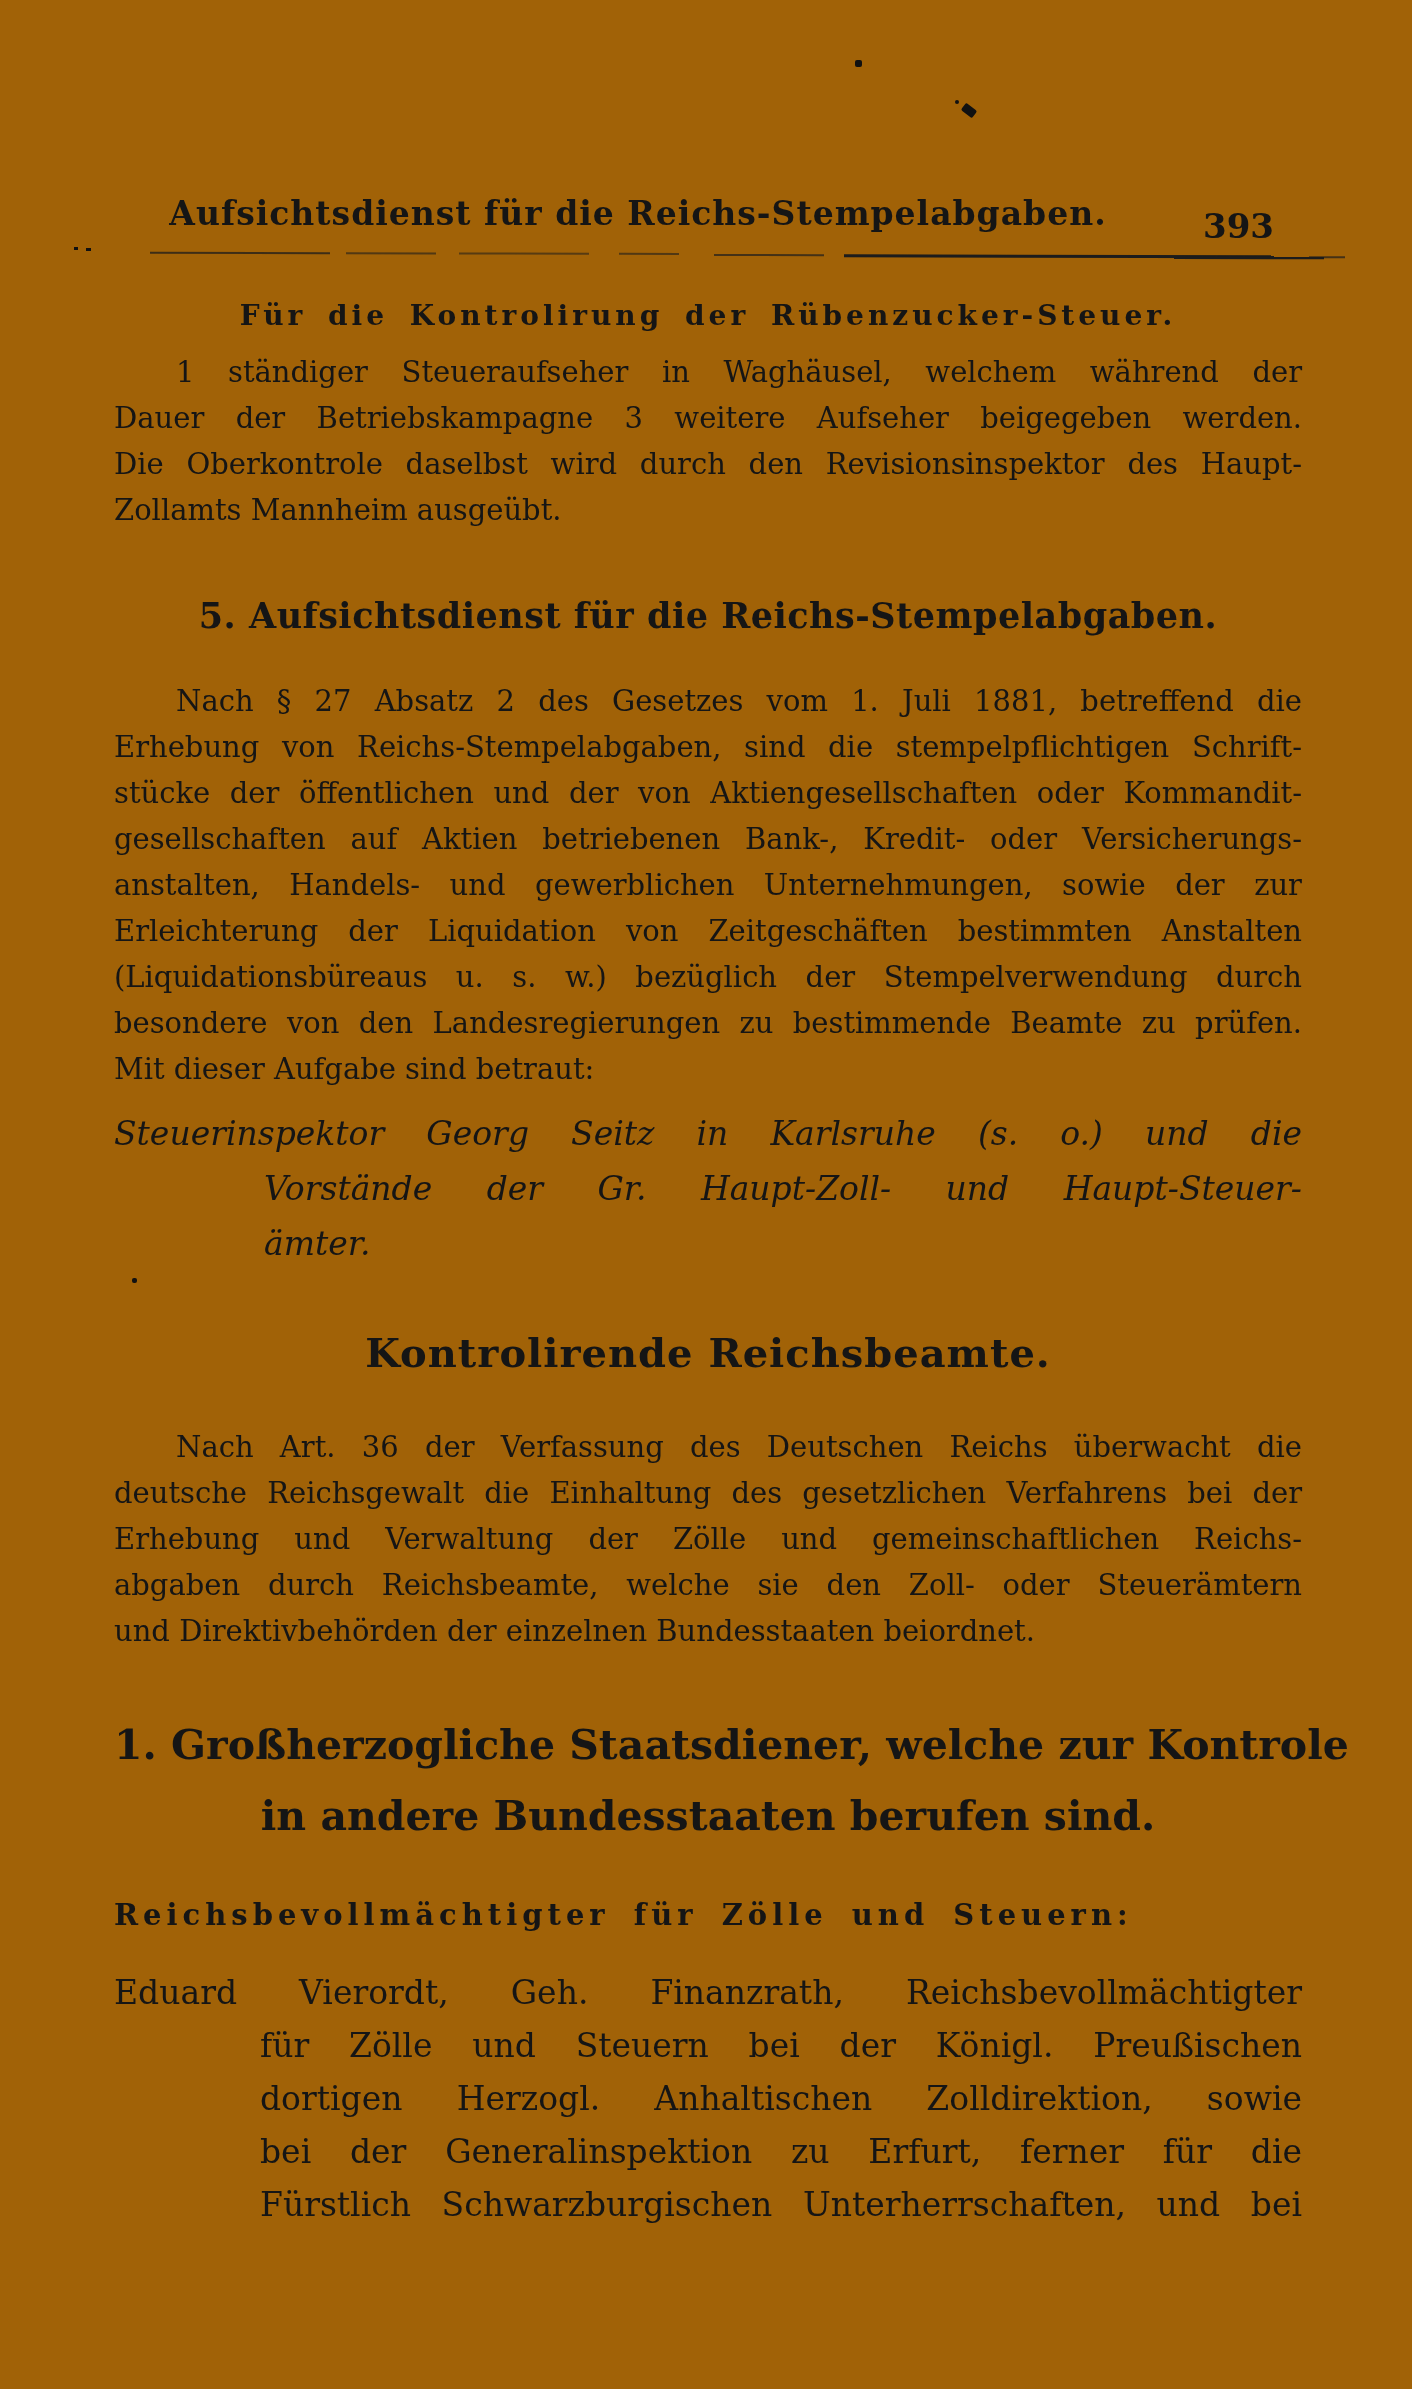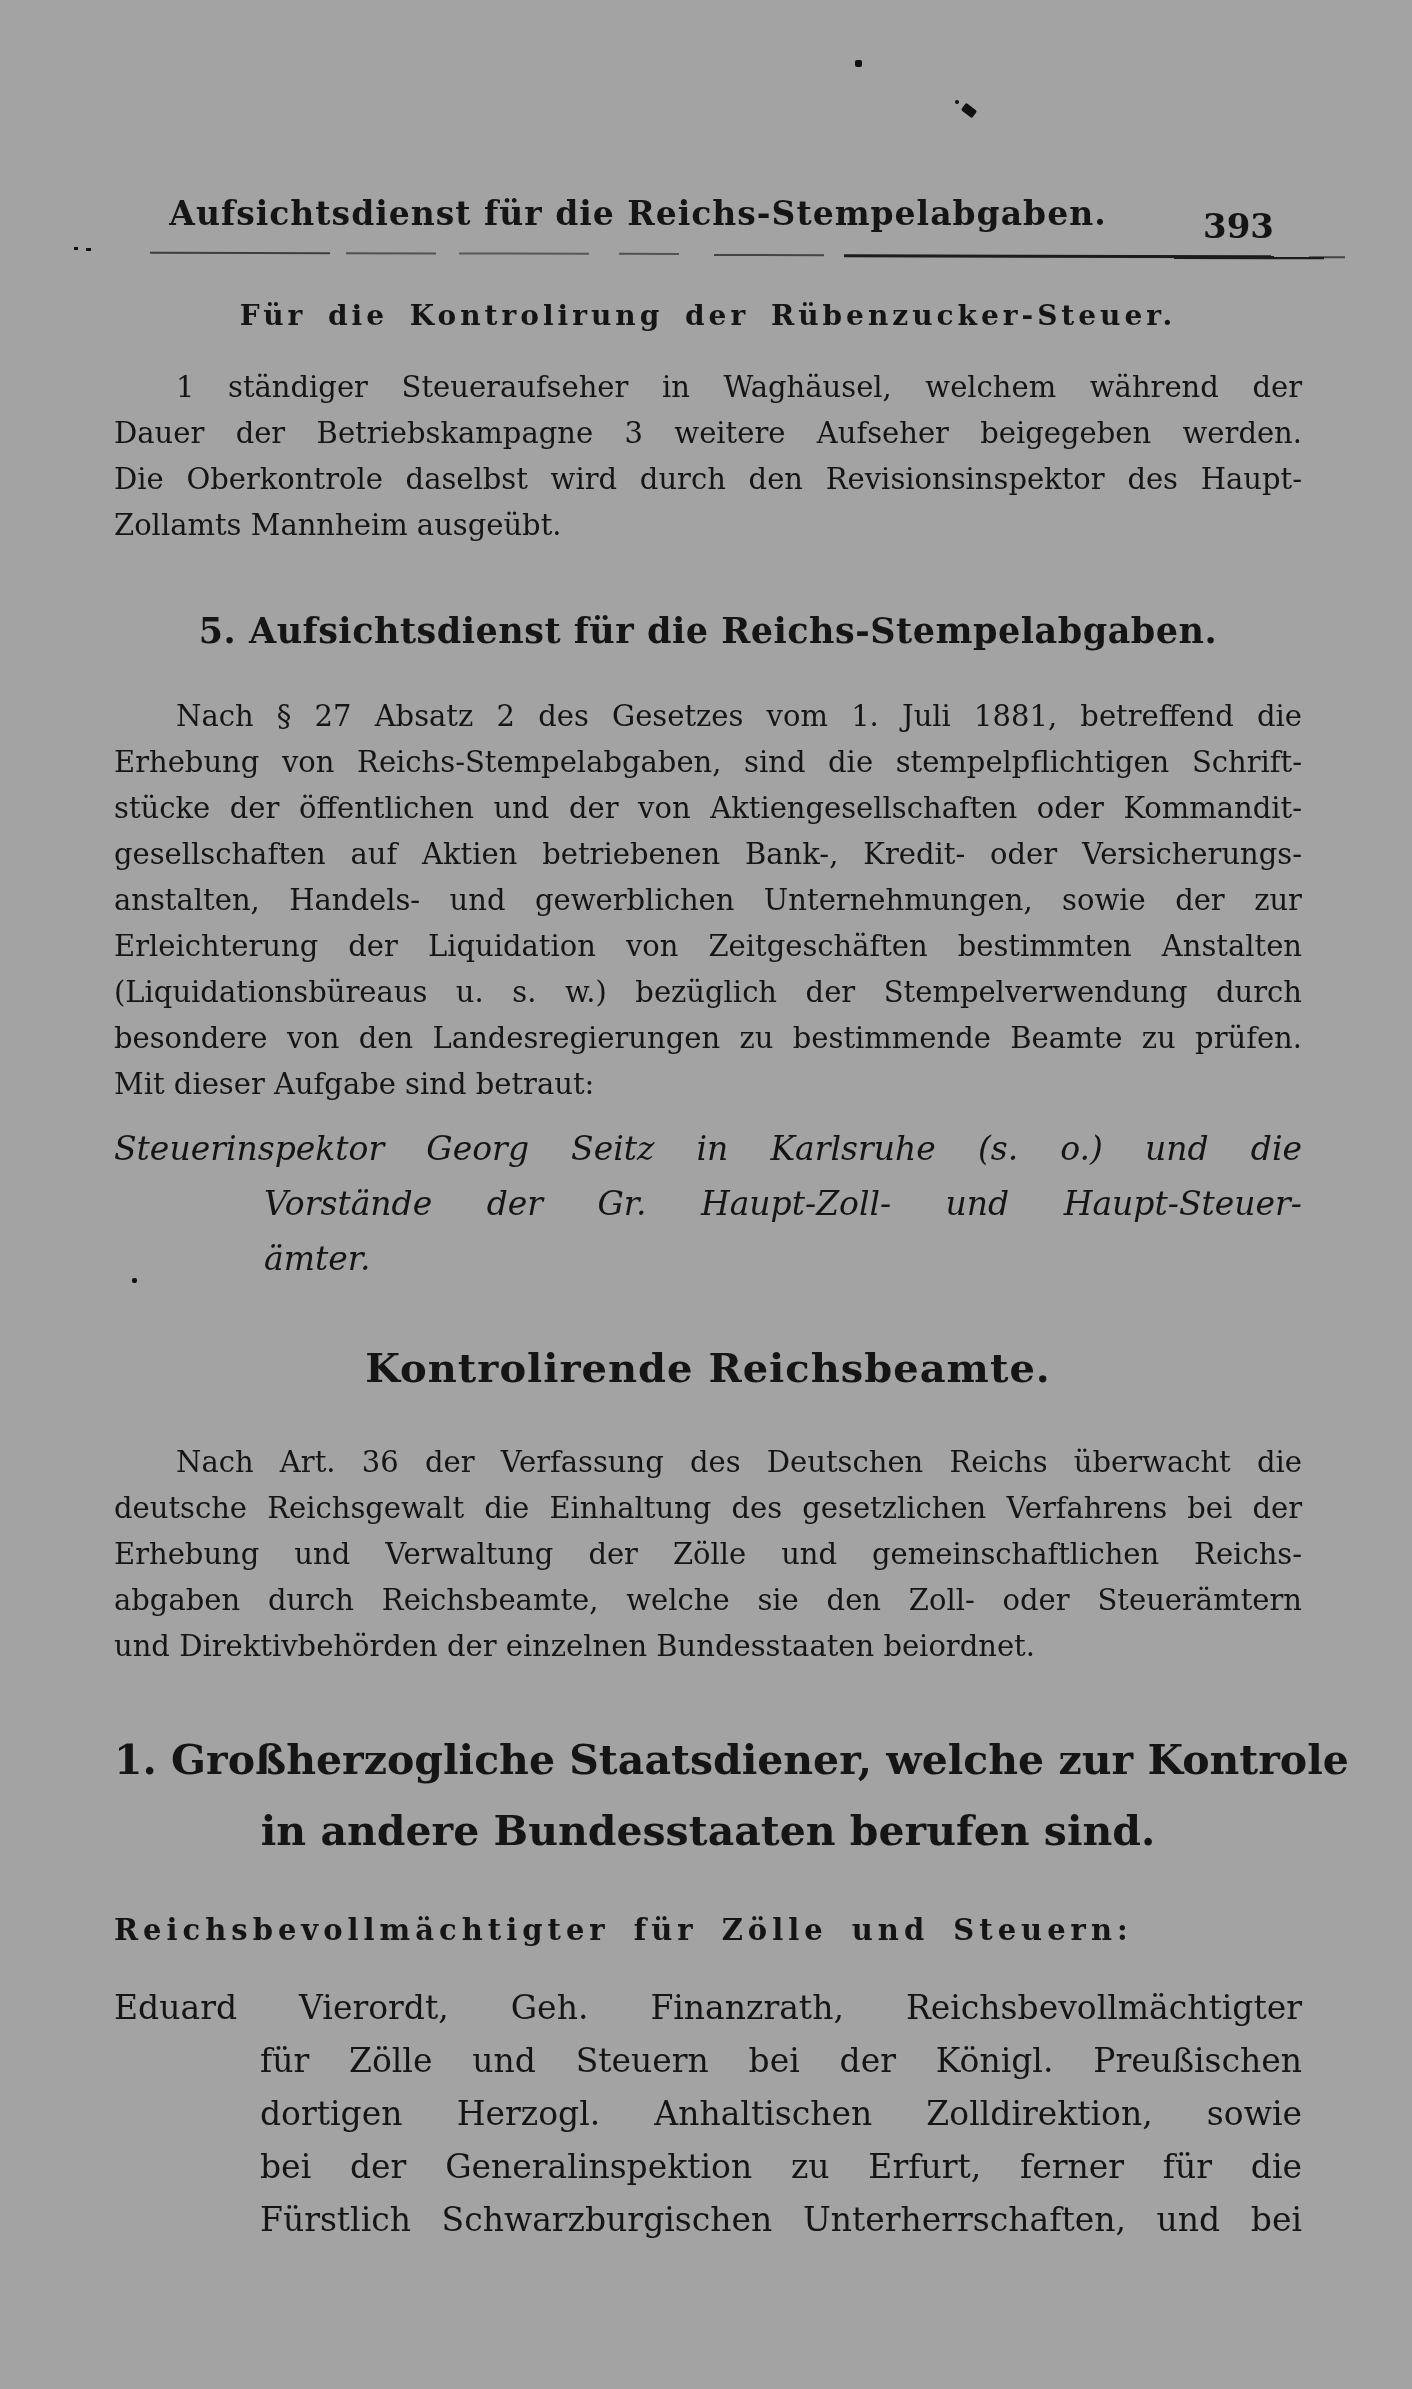--- a/index.html
+++ b/index.html
@@ -1,21 +1,21 @@
 <!DOCTYPE html>
 <html lang="de"><head>
 <meta charset="utf-8">
 <title>Seite 393</title>
 <style>
   html,body{margin:0;padding:0;background:#e8e8e6;}
   .page{
     position:relative;
     width:1412px;height:2389px;
     margin:0 auto;
-    background:#a3a3a3;
+    background:#a16207;
     color:#151515;
     font-family:"DejaVu Serif","Liberation Serif",serif;
     overflow:hidden;
   }
   .content{
     position:absolute;
     left:114px;top:0;
     width:1188px;
   }
 
@@ -66,21 +66,21 @@
 
   .spaced-heading{
     margin:42px 0 0 0;
     font-size:28px;
     font-weight:bold;
     letter-spacing:4px;
     word-spacing:8px;
     text-align:center;
     white-space:nowrap;
   }
-  .para-1{margin-top:32px;}
+  .para-1{margin-top:17px;}
 
   .section-heading{
     margin:62px 0 0 0;
     font-size:35px;
     font-weight:900;
     text-align:center;
     letter-spacing:0.5px;
     white-space:nowrap;
   }
   .para-2{margin-top:42px;}

